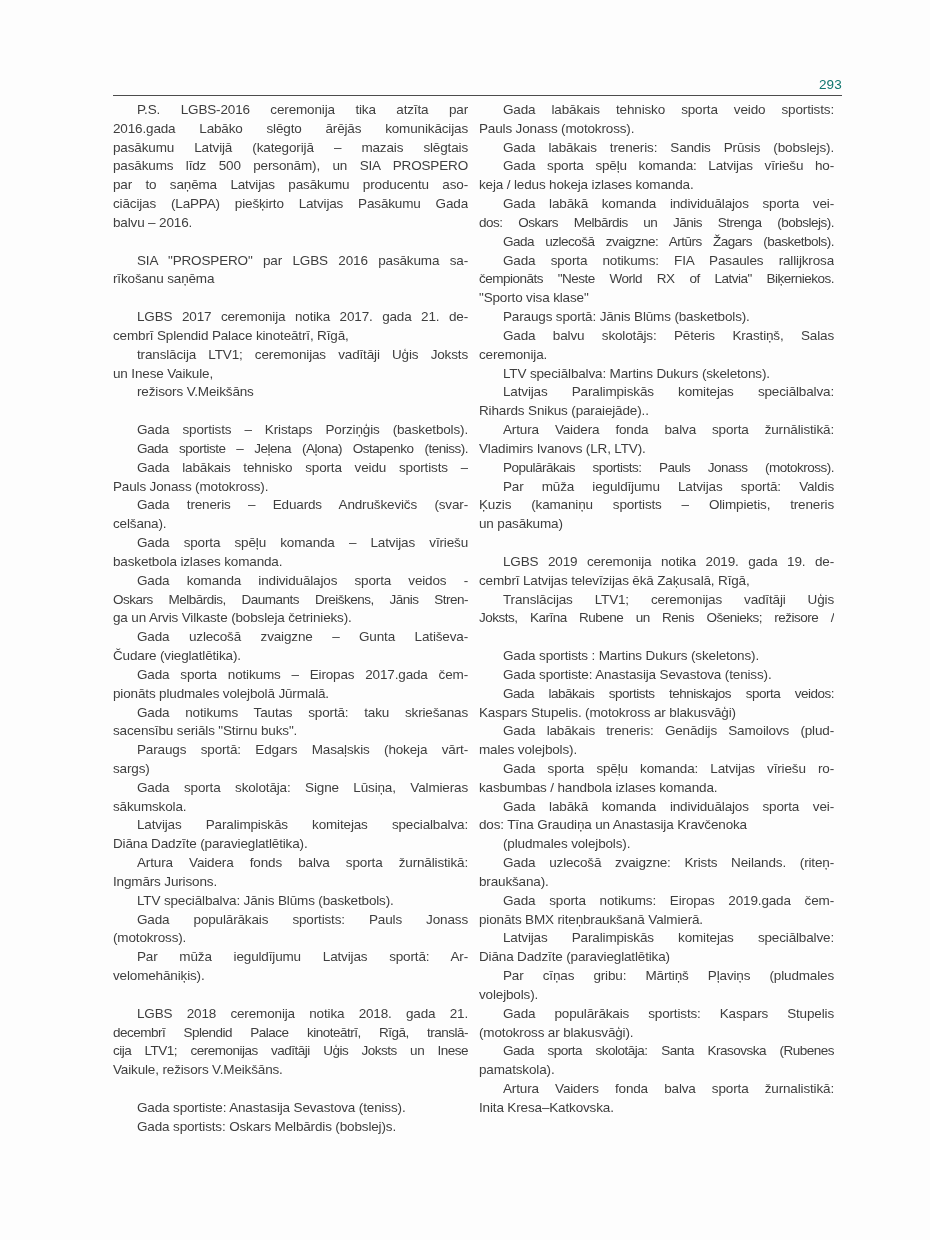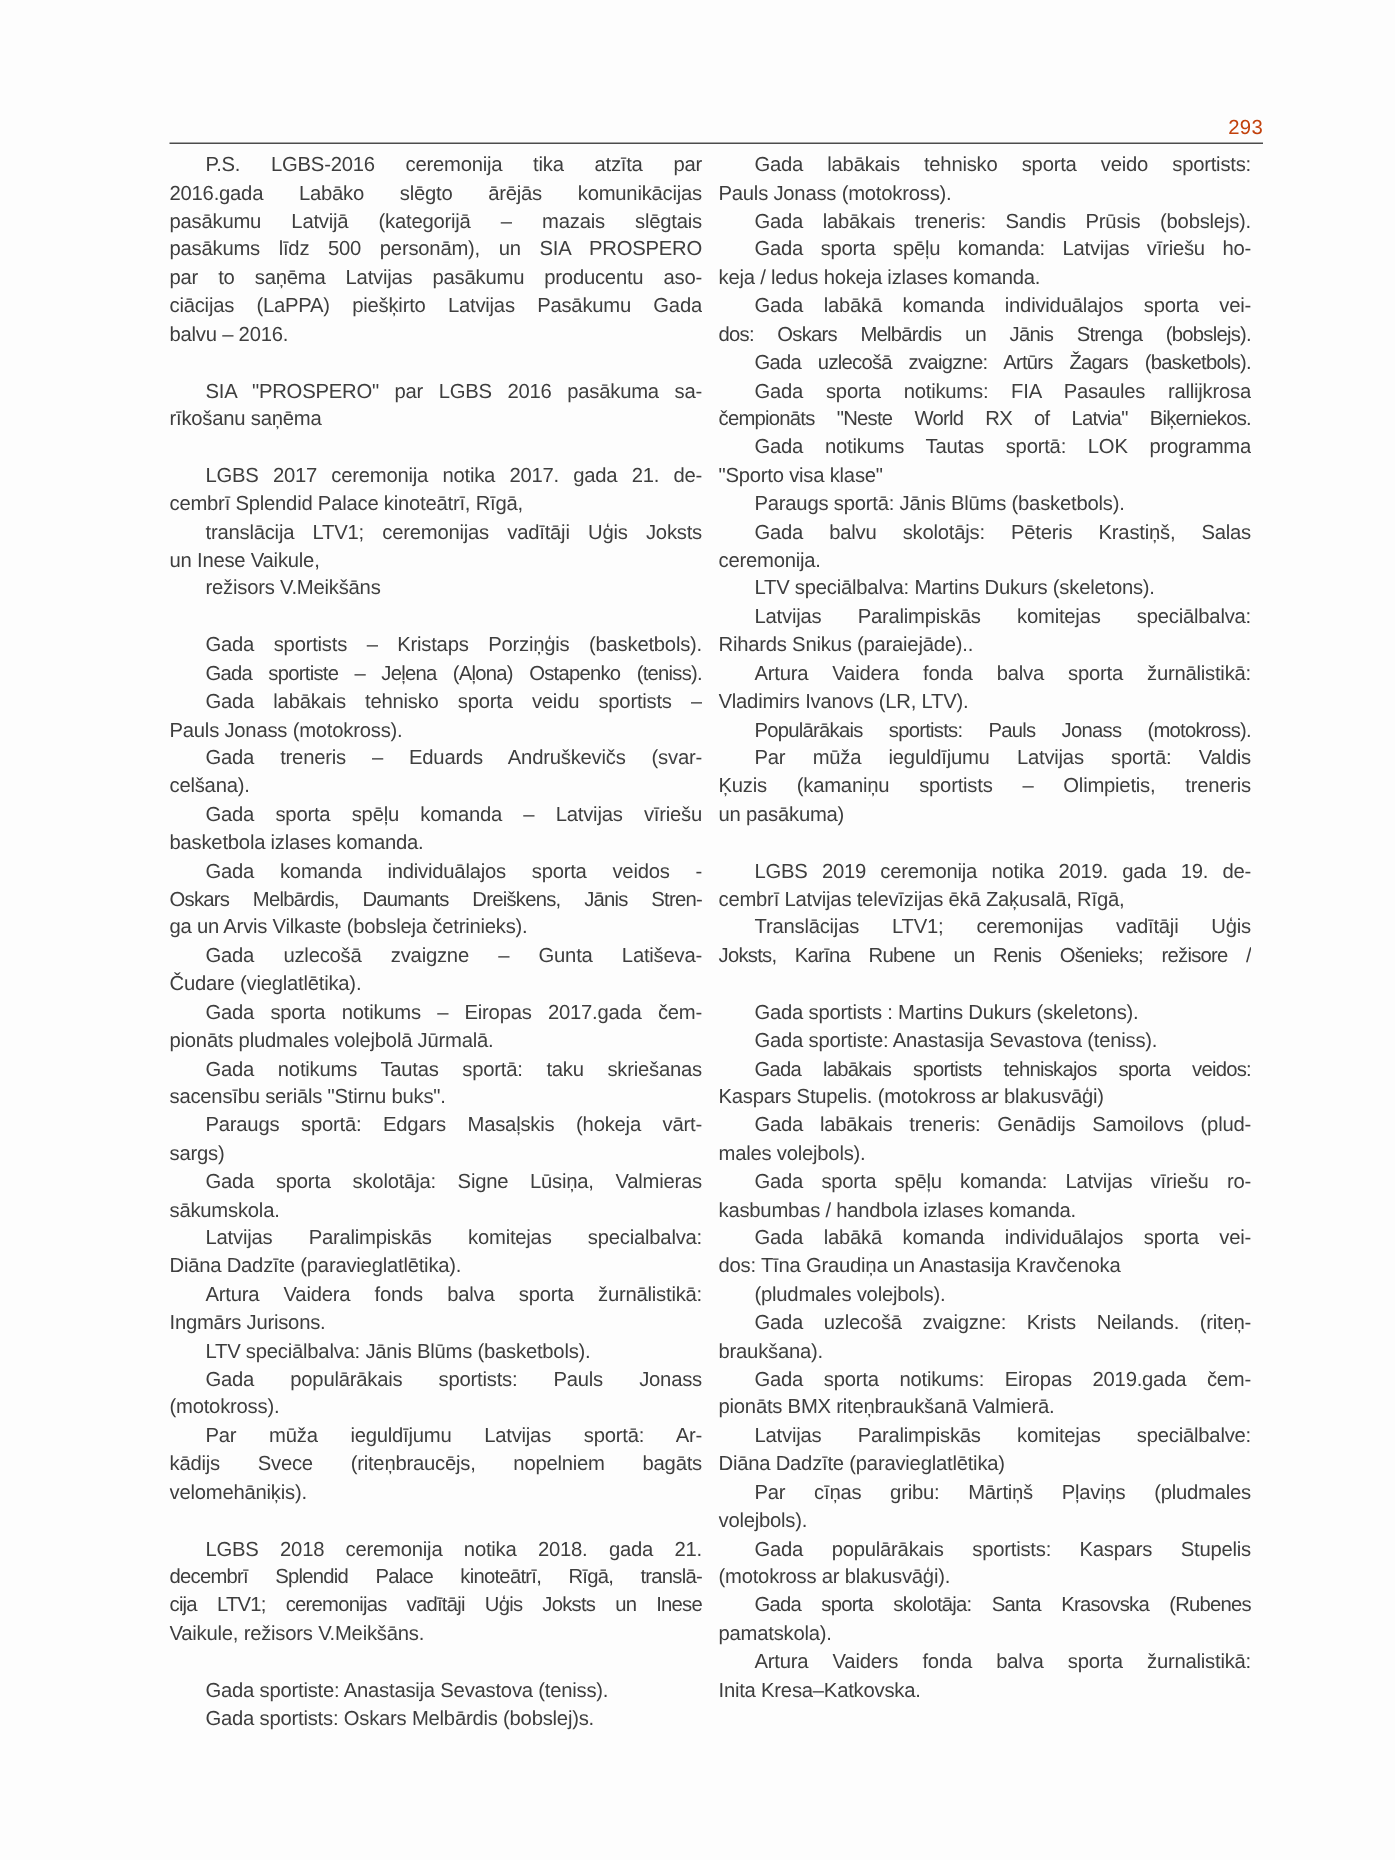--- a/index.html
+++ b/index.html
@@ -22,21 +22,21 @@
     top: 76px;
     width: 729px;
     border-bottom: 1.4px solid #4c4c4c;
     padding-bottom: 2px;
   }
   .page-number {
     text-align: right;
     font-size: 13.5px;
     letter-spacing: 0.2px;
     line-height: 17px;
-    color: #c2410c;
+    color: #0f766e;
   }
   .text-columns {
     position: absolute;
     left: 113px;
     top: 101px;
     width: 729px;
     display: flex;
     gap: 11px;
   }
   .col {
@@ -105,21 +105,20 @@
         <div class="line ind just">Gada sporta skolotāja: Signe Lūsiņa, Valmieras</div>
         <div class="line">sākumskola.</div>
         <div class="line ind just">Latvijas Paralimpiskās komitejas specialbalva:</div>
         <div class="line">Diāna Dadzīte (paravieglatlētika).</div>
         <div class="line ind just">Artura Vaidera fonds balva sporta žurnālistikā:</div>
         <div class="line">Ingmārs Jurisons.</div>
         <div class="line ind">LTV speciālbalva: Jānis Blūms (basketbols).</div>
         <div class="line ind just">Gada populārākais sportists: Pauls Jonass</div>
         <div class="line">(motokross).</div>
         <div class="line ind just">Par mūža ieguldījumu Latvijas sportā: Ar-</div>
-        <div class="line just">kādijs Svece (riteņbraucējs, nopelniem bagāts</div>
         <div class="line">velomehāniķis).</div>
         <div class="line blank"></div>
         <div class="line ind just">LGBS 2018 ceremonija notika 2018. gada 21.</div>
         <div class="line just tight">decembrī Splendid Palace kinoteātrī, Rīgā, translā-</div>
         <div class="line just tight">cija LTV1; ceremonijas vadītāji Uģis Joksts un Inese</div>
         <div class="line">Vaikule, režisors V.Meikšāns.</div>
         <div class="line blank"></div>
         <div class="line ind">Gada sportiste: Anastasija Sevastova (teniss).</div>
         <div class="line ind">Gada sportists: Oskars Melbārdis (bobslej)s.</div>
       </div>
@@ -127,21 +126,20 @@
         <div class="line ind just">Gada labākais tehnisko sporta veido sportists:</div>
         <div class="line">Pauls Jonass (motokross).</div>
         <div class="line ind just">Gada labākais treneris: Sandis Prūsis (bobslejs).</div>
         <div class="line ind just">Gada sporta spēļu komanda: Latvijas vīriešu ho-</div>
         <div class="line">keja / ledus hokeja izlases komanda.</div>
         <div class="line ind just">Gada labākā komanda individuālajos sporta vei-</div>
         <div class="line just tight">dos: Oskars Melbārdis un Jānis Strenga (bobslejs).</div>
         <div class="line ind just tight">Gada uzlecošā zvaigzne: Artūrs Žagars (basketbols).</div>
         <div class="line ind just">Gada sporta notikums: FIA Pasaules rallijkrosa</div>
         <div class="line just tight">čempionāts "Neste World RX of Latvia" Biķerniekos.</div>
-        <div class="line ind just">Gada notikums Tautas sportā: LOK programma</div>
         <div class="line">"Sporto visa klase"</div>
         <div class="line ind">Paraugs sportā: Jānis Blūms (basketbols).</div>
         <div class="line ind just">Gada balvu skolotājs: Pēteris Krastiņš, Salas</div>
         <div class="line">ceremonija.</div>
         <div class="line ind">LTV speciālbalva: Martins Dukurs (skeletons).</div>
         <div class="line ind just">Latvijas Paralimpiskās komitejas speciālbalva:</div>
         <div class="line">Rihards Snikus (paraiejāde)..</div>
         <div class="line ind just">Artura Vaidera fonda balva sporta žurnālistikā:</div>
         <div class="line">Vladimirs Ivanovs (LR, LTV).</div>
         <div class="line ind just tight">Populārākais sportists: Pauls Jonass (motokross).</div>

